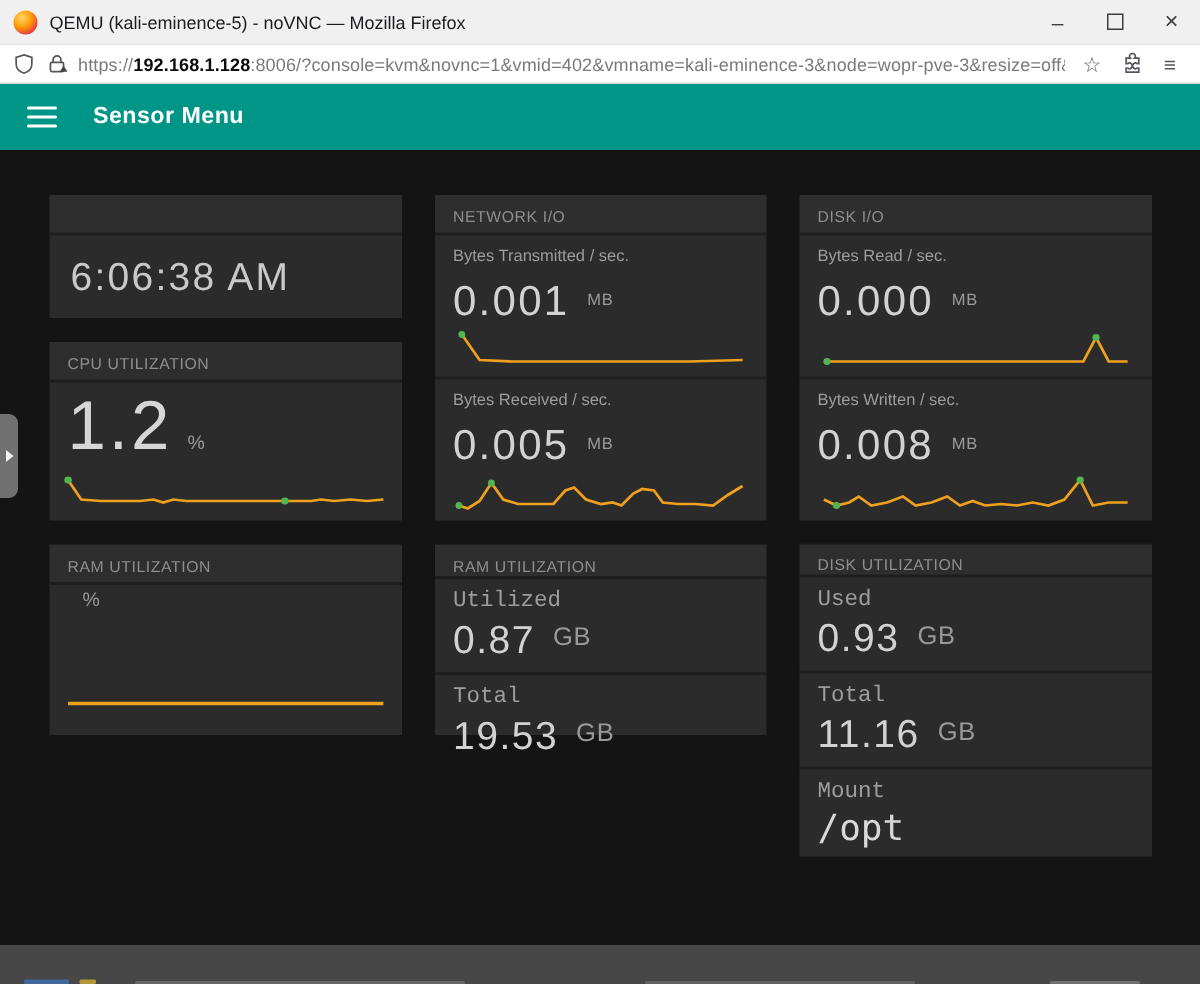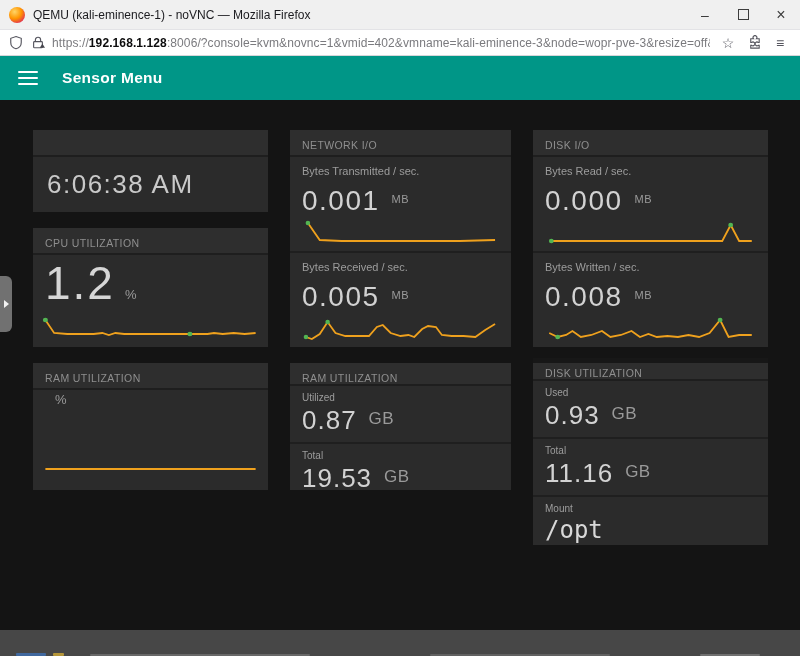--- a/index.html
+++ b/index.html
@@ -74,24 +74,24 @@
   .spark{display:block;width:100%;height:28px;}
   .io-panel{height:217px;}
   .io-section{flex:1;display:flex;flex-direction:column;padding:8px 12px 6px;box-sizing:border-box;}
   .io-section + .io-section{border-top:2px solid #1f1f1f;}
   .io-label{font-size:11px;color:#9d9d9d;}
   .io-valrow{display:flex;align-items:baseline;margin-top:8px;}
   .io-val{font-size:28px;font-weight:300;color:#d2d2d2;letter-spacing:1.5px;}
   .io-unit{font-size:11px;color:#9a9a9a;margin-left:12px;position:relative;top:-7px;letter-spacing:.5px;}
   .io-spark{margin-top:auto;}
   .detail-panel-ram{height:127px;}
-  .detail-panel-disk{height:182px;justify-content:center;}
+  .detail-panel-disk{height:208px;justify-content:center;}
   .d-row{flex:1;display:flex;flex-direction:column;justify-content:center;padding:6px 12px;box-sizing:border-box;}
   .d-row + .d-row{border-top:2px solid #1f1f1f;}
-  .d-label{font-size:10px;color:#9d9d9d;}
+  .d-label{font-size:15px;color:#9d9d9d;font-family:Liberation Mono, monospace;}
   .d-valrow{display:flex;align-items:baseline;margin-top:2px;}
   .d-val{font-size:26px;font-weight:300;color:#d2d2d2;letter-spacing:1px;}
   .d-unit{font-size:17px;color:#9a9a9a;margin-left:12px;position:relative;top:-5px;letter-spacing:.5px;}
   .mono-val{font-family:"DejaVu Sans Mono", monospace;font-size:24px;color:#d8d8d8;letter-spacing:0;}
   
   .novnc-handle{
     position:absolute;left:0;top:276px;width:12px;height:56px;
     background:#717171;border-radius:0 6px 6px 0;cursor:pointer;
     display:flex;align-items:center;justify-content:center;
   }
@@ -107,21 +107,21 @@
   .peek-gray1{left:90px;width:220px;background:#8a8a8a;height:2px;opacity:.5;}
   .peek-gray2{left:430px;width:180px;background:#8a8a8a;height:2px;opacity:.4;}
   .peek-gray3{left:700px;width:60px;background:#9a9a9a;height:2px;opacity:.5;}
 </style>
 </head>
 <body>
 
 <div class="titlebar">
   <div class="titlebar-left">
     <span class="ff-icon"></span>
-    <span class="win-title">QEMU (kali-eminence-1) - noVNC — Mozilla Firefox</span>
+    <span class="win-title">QEMU (kali-eminence-5) - noVNC — Mozilla Firefox</span>
   </div>
   <div class="win-controls">
     <span class="win-btn">–</span>
     <span class="win-btn">
         <span class="max-box"></span>
       </span>
     <span class="win-btn close-btn">×</span>
   </div>
 </div>
 

